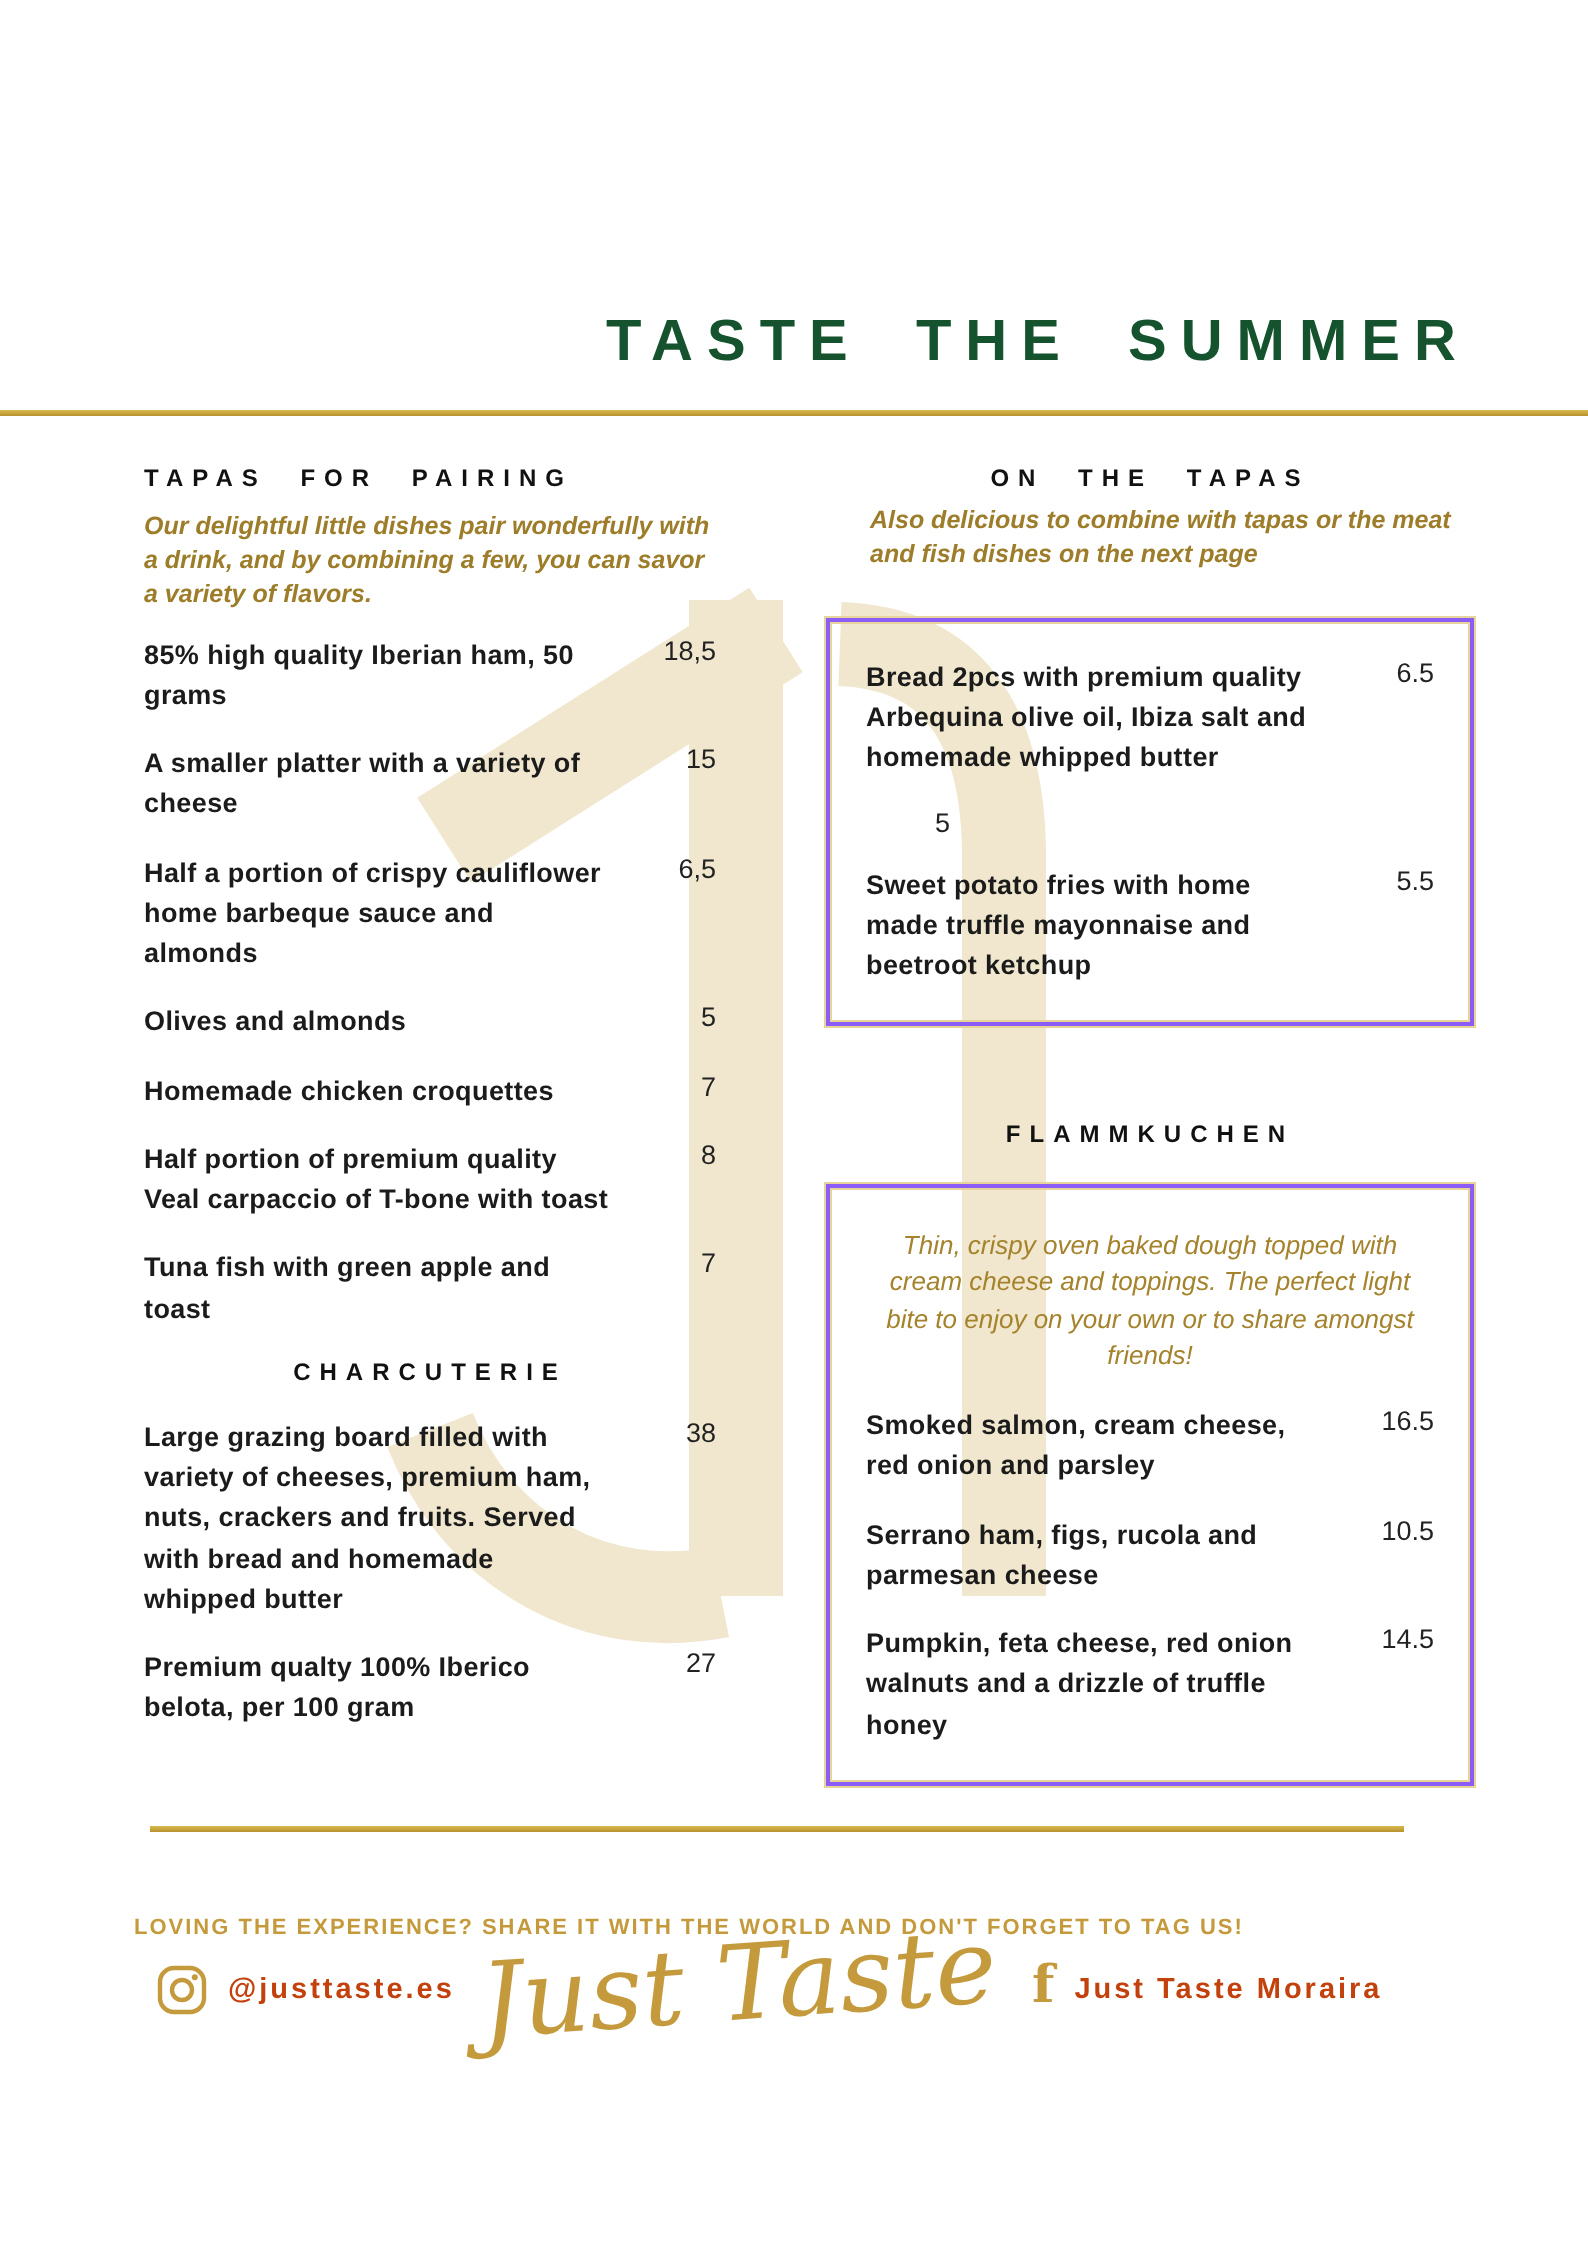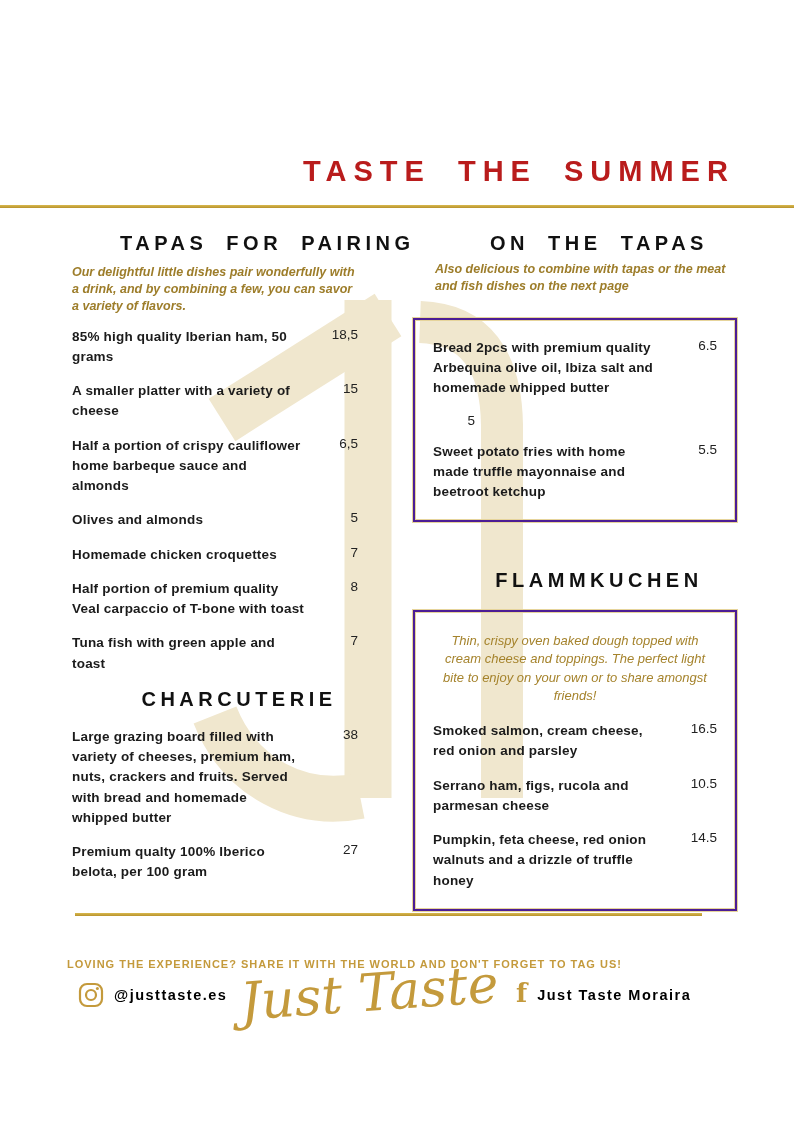--- a/index.html
+++ b/index.html
@@ -9,33 +9,33 @@
     background:#ffffff; overflow:hidden;
     font-family:"Liberation Sans","DejaVu Sans",sans-serif;
     color:#1b1b1b;
   }
   
   .watermark { position:absolute; inset:0; z-index:0; pointer-events:none; }
   
   .title {
     position:absolute; left:303px; top:155px; z-index:2;
     font-size:29px; font-weight:bold; letter-spacing:7px; word-spacing:12px;
-    color:#b91c1c; white-space:nowrap;
+    color:#14532d; white-space:nowrap;
   }
   .rule-top {
     position:absolute; left:0; right:0; top:205px; height:3px; z-index:2;
     background:linear-gradient(#d8b94e,#b8922d);
   }
   
   .col { position:absolute; top:232px; z-index:2; }
   .col-left  { left:72px;  width:286px; }
   .col-right { left:413px; width:324px; }
   .sec-heading {
-    font-size:20px; font-weight:bold; letter-spacing:4.5px; word-spacing:9px;
-    color:#111111; white-space:nowrap;margin-left:48px;
+    font-size:12px; font-weight:bold; letter-spacing:4.5px; word-spacing:9px;
+    color:#111111; white-space:nowrap;
   }
   .sec-heading.center { text-align:center; }
   .intro {
     font-style:italic; font-weight:bold; color:#9d7d2a;
     font-size:12.5px; line-height:1.35; margin-top:9px;
   }
   .items { margin-top:12px; }
   .item { display:flex; align-items:flex-start; margin-bottom:14px; }
   .iname {
     flex:1; font-size:13.5px; font-weight:bold; line-height:1.5;
@@ -43,21 +43,21 @@
   }
   .iprice {
     width:42px; text-align:right; font-size:13.5px; font-weight:500;
     color:#222222; flex:none;
   }
   
   .charcuterie { margin-top:14px; }
   .charcuterie .sec-heading { text-align:center; margin-bottom:16px; }
   
   .gbox {
-    border:2px solid #4c1d95;
+    border:2px solid #8b5cf6;
     box-shadow:0 0 0 1px #e6d49b, inset 0 0 0 1px #e6d49b;
     padding:14px 18px 4px 18px; background:transparent;
   }
   .box-side { margin-top:23px; }
   .fl-heading { margin-top:47px; text-align:center; }
   .box-flamm { margin-top:18px; }
   .gbox .intro.centered { text-align:center; font-style:italic; font-weight:normal;
     color:#a5832c; font-size:13px; line-height:1.4; margin:6px 0 16px 0; }
   .rc-intro { margin-left:22px; margin-top:6px; }
   
@@ -67,21 +67,21 @@
   }
   .tagline {
     position:absolute; left:67px; top:958px; z-index:2;
     font-size:11px; font-weight:bold; letter-spacing:1px; color:#c49a3c;
     white-space:nowrap;
   }
   .social { position:absolute; left:78px; top:980px; width:624px; z-index:2; }
   .ig-row { position:absolute; left:0; top:2px; display:flex; align-items:center; gap:10px; }
   .fb-row { position:absolute; left:438px; top:2px; display:flex; align-items:center; gap:10px; }
   .handle {
-    font-size:14.5px; font-weight:bold; letter-spacing:1.5px; color:#000000;
+    font-size:14.5px; font-weight:bold; letter-spacing:1.5px; color:#c2410c;
     white-space:nowrap;
   }
   .fb-glyph {
     font-family:"DejaVu Serif",serif; font-weight:bold; font-size:26px;
     color:#c49a3c; line-height:1; transform:translateY(-2px);
   }
   .brand-script {
     position:absolute; left:240px; top:963px; width:250px; z-index:3;
     text-align:center;
     font-family:"DejaVu Serif","Liberation Serif",serif; font-style:italic;

